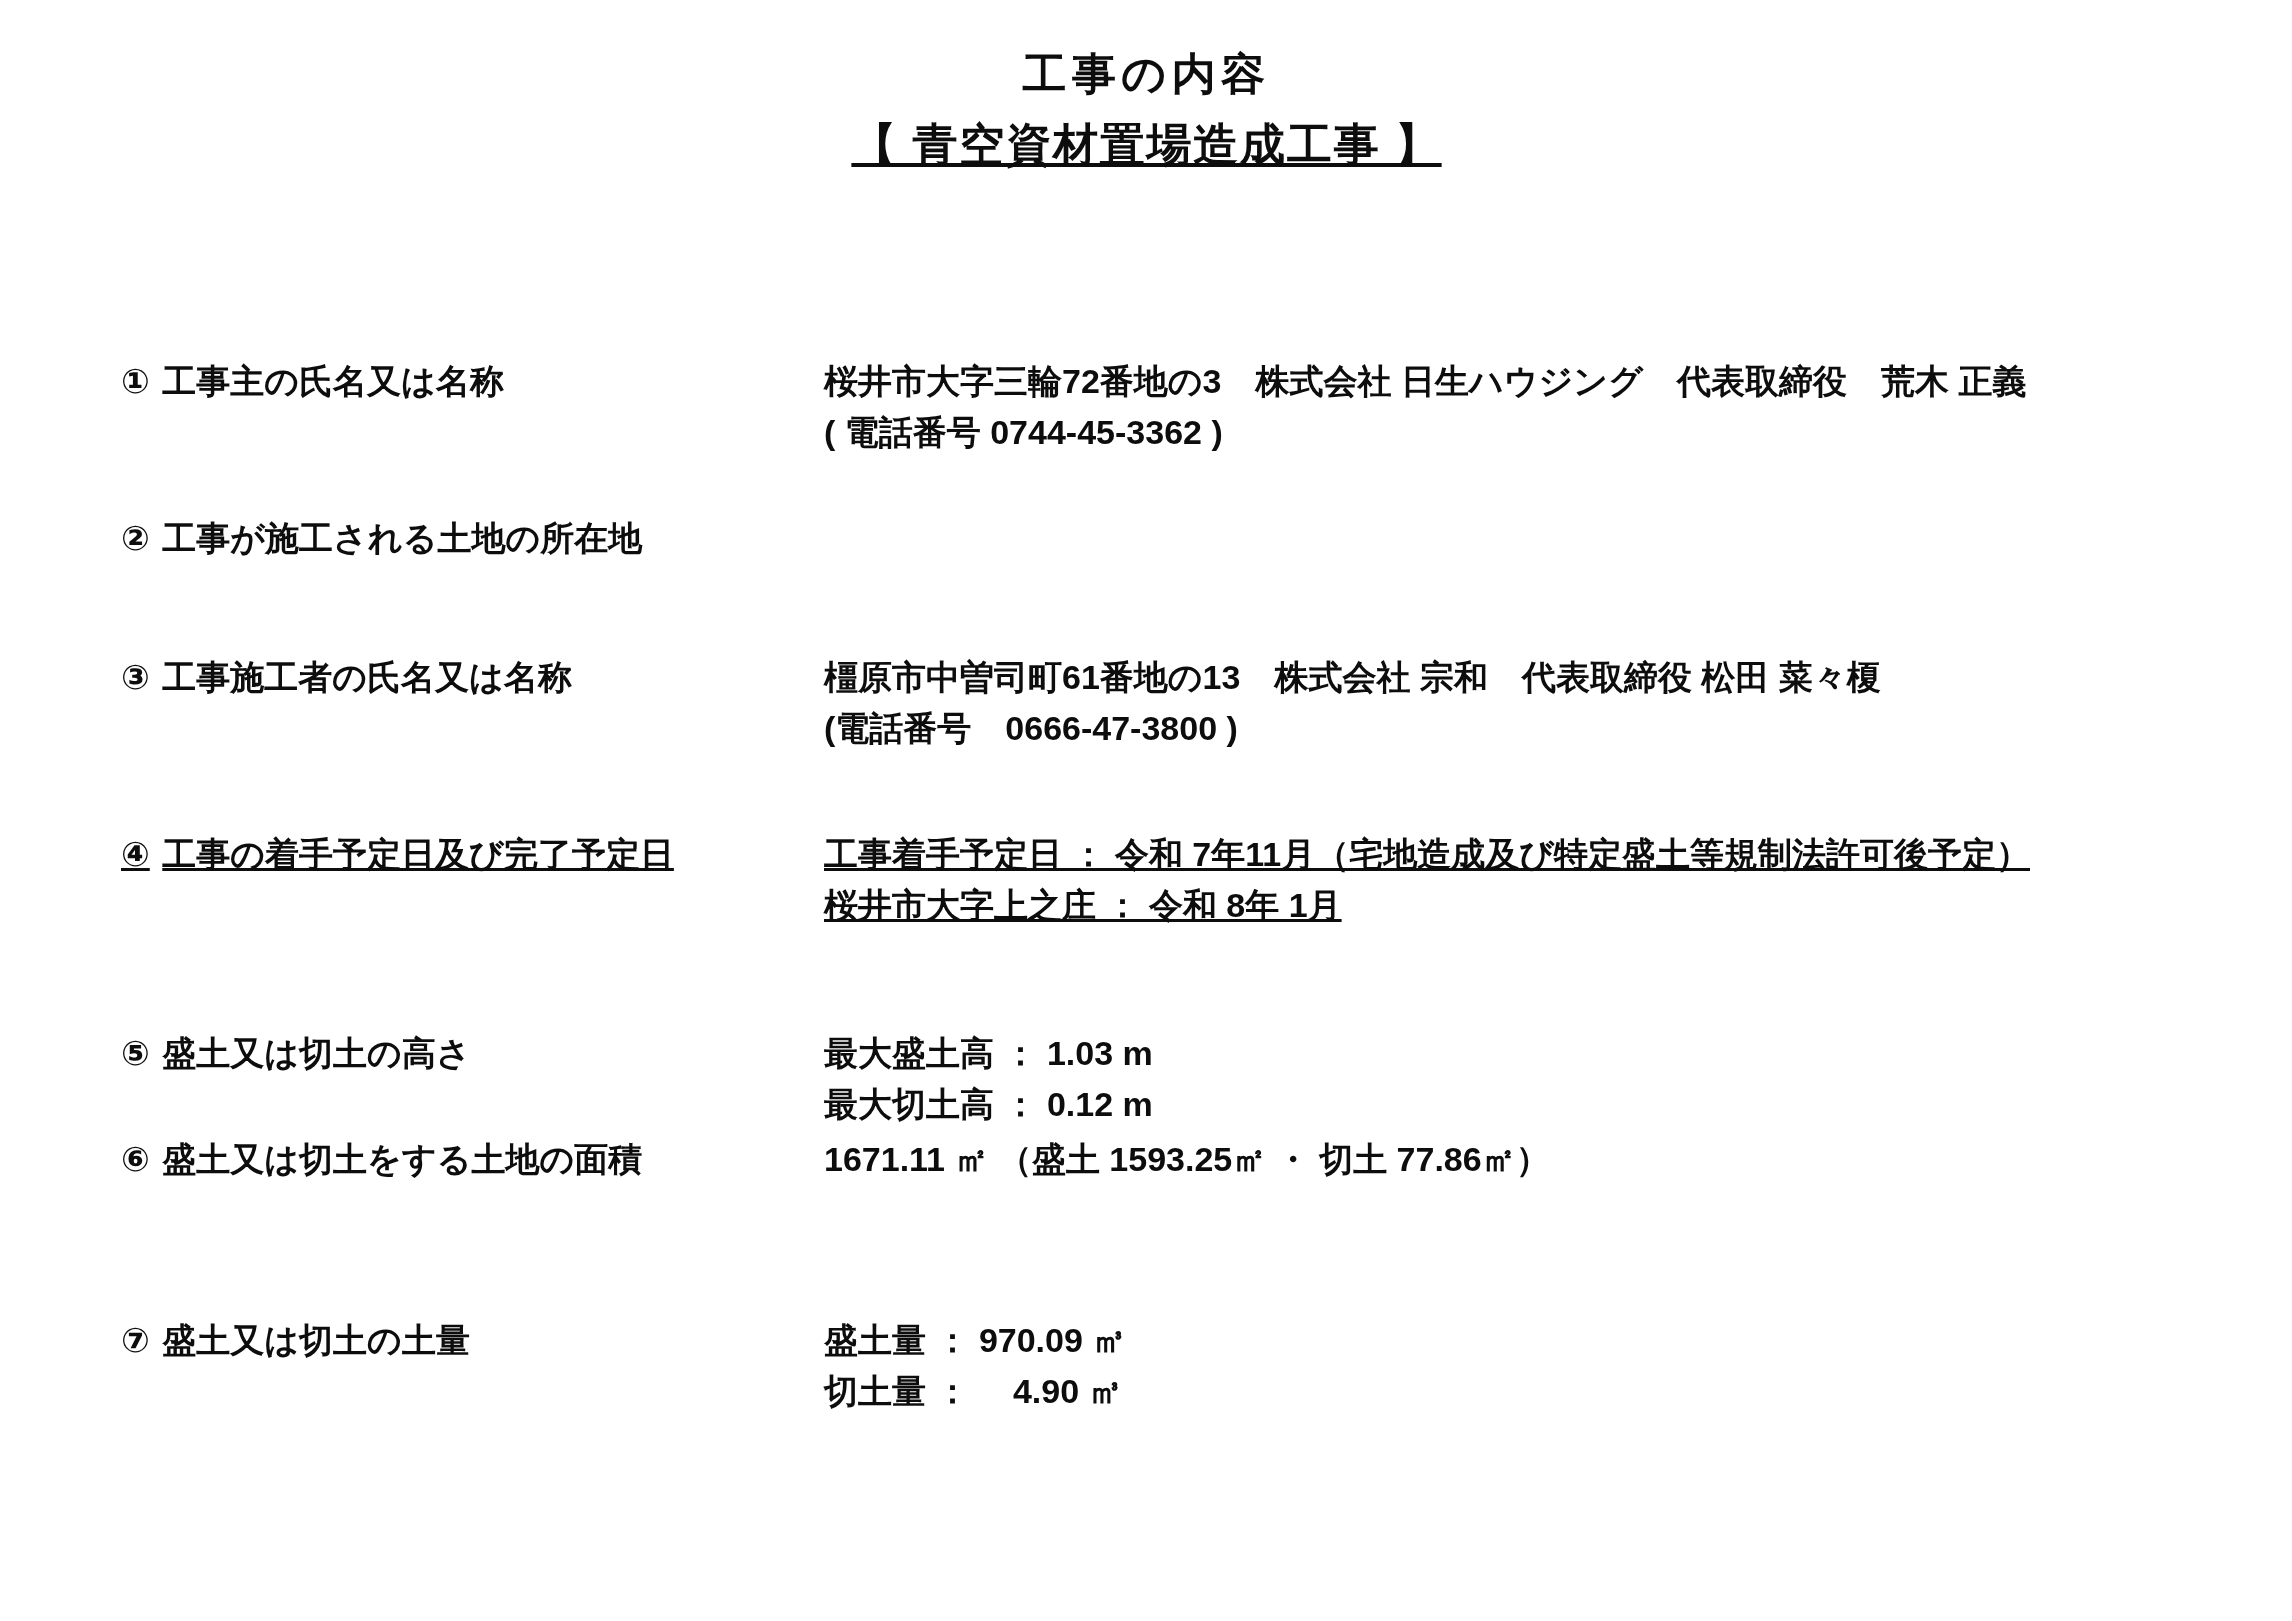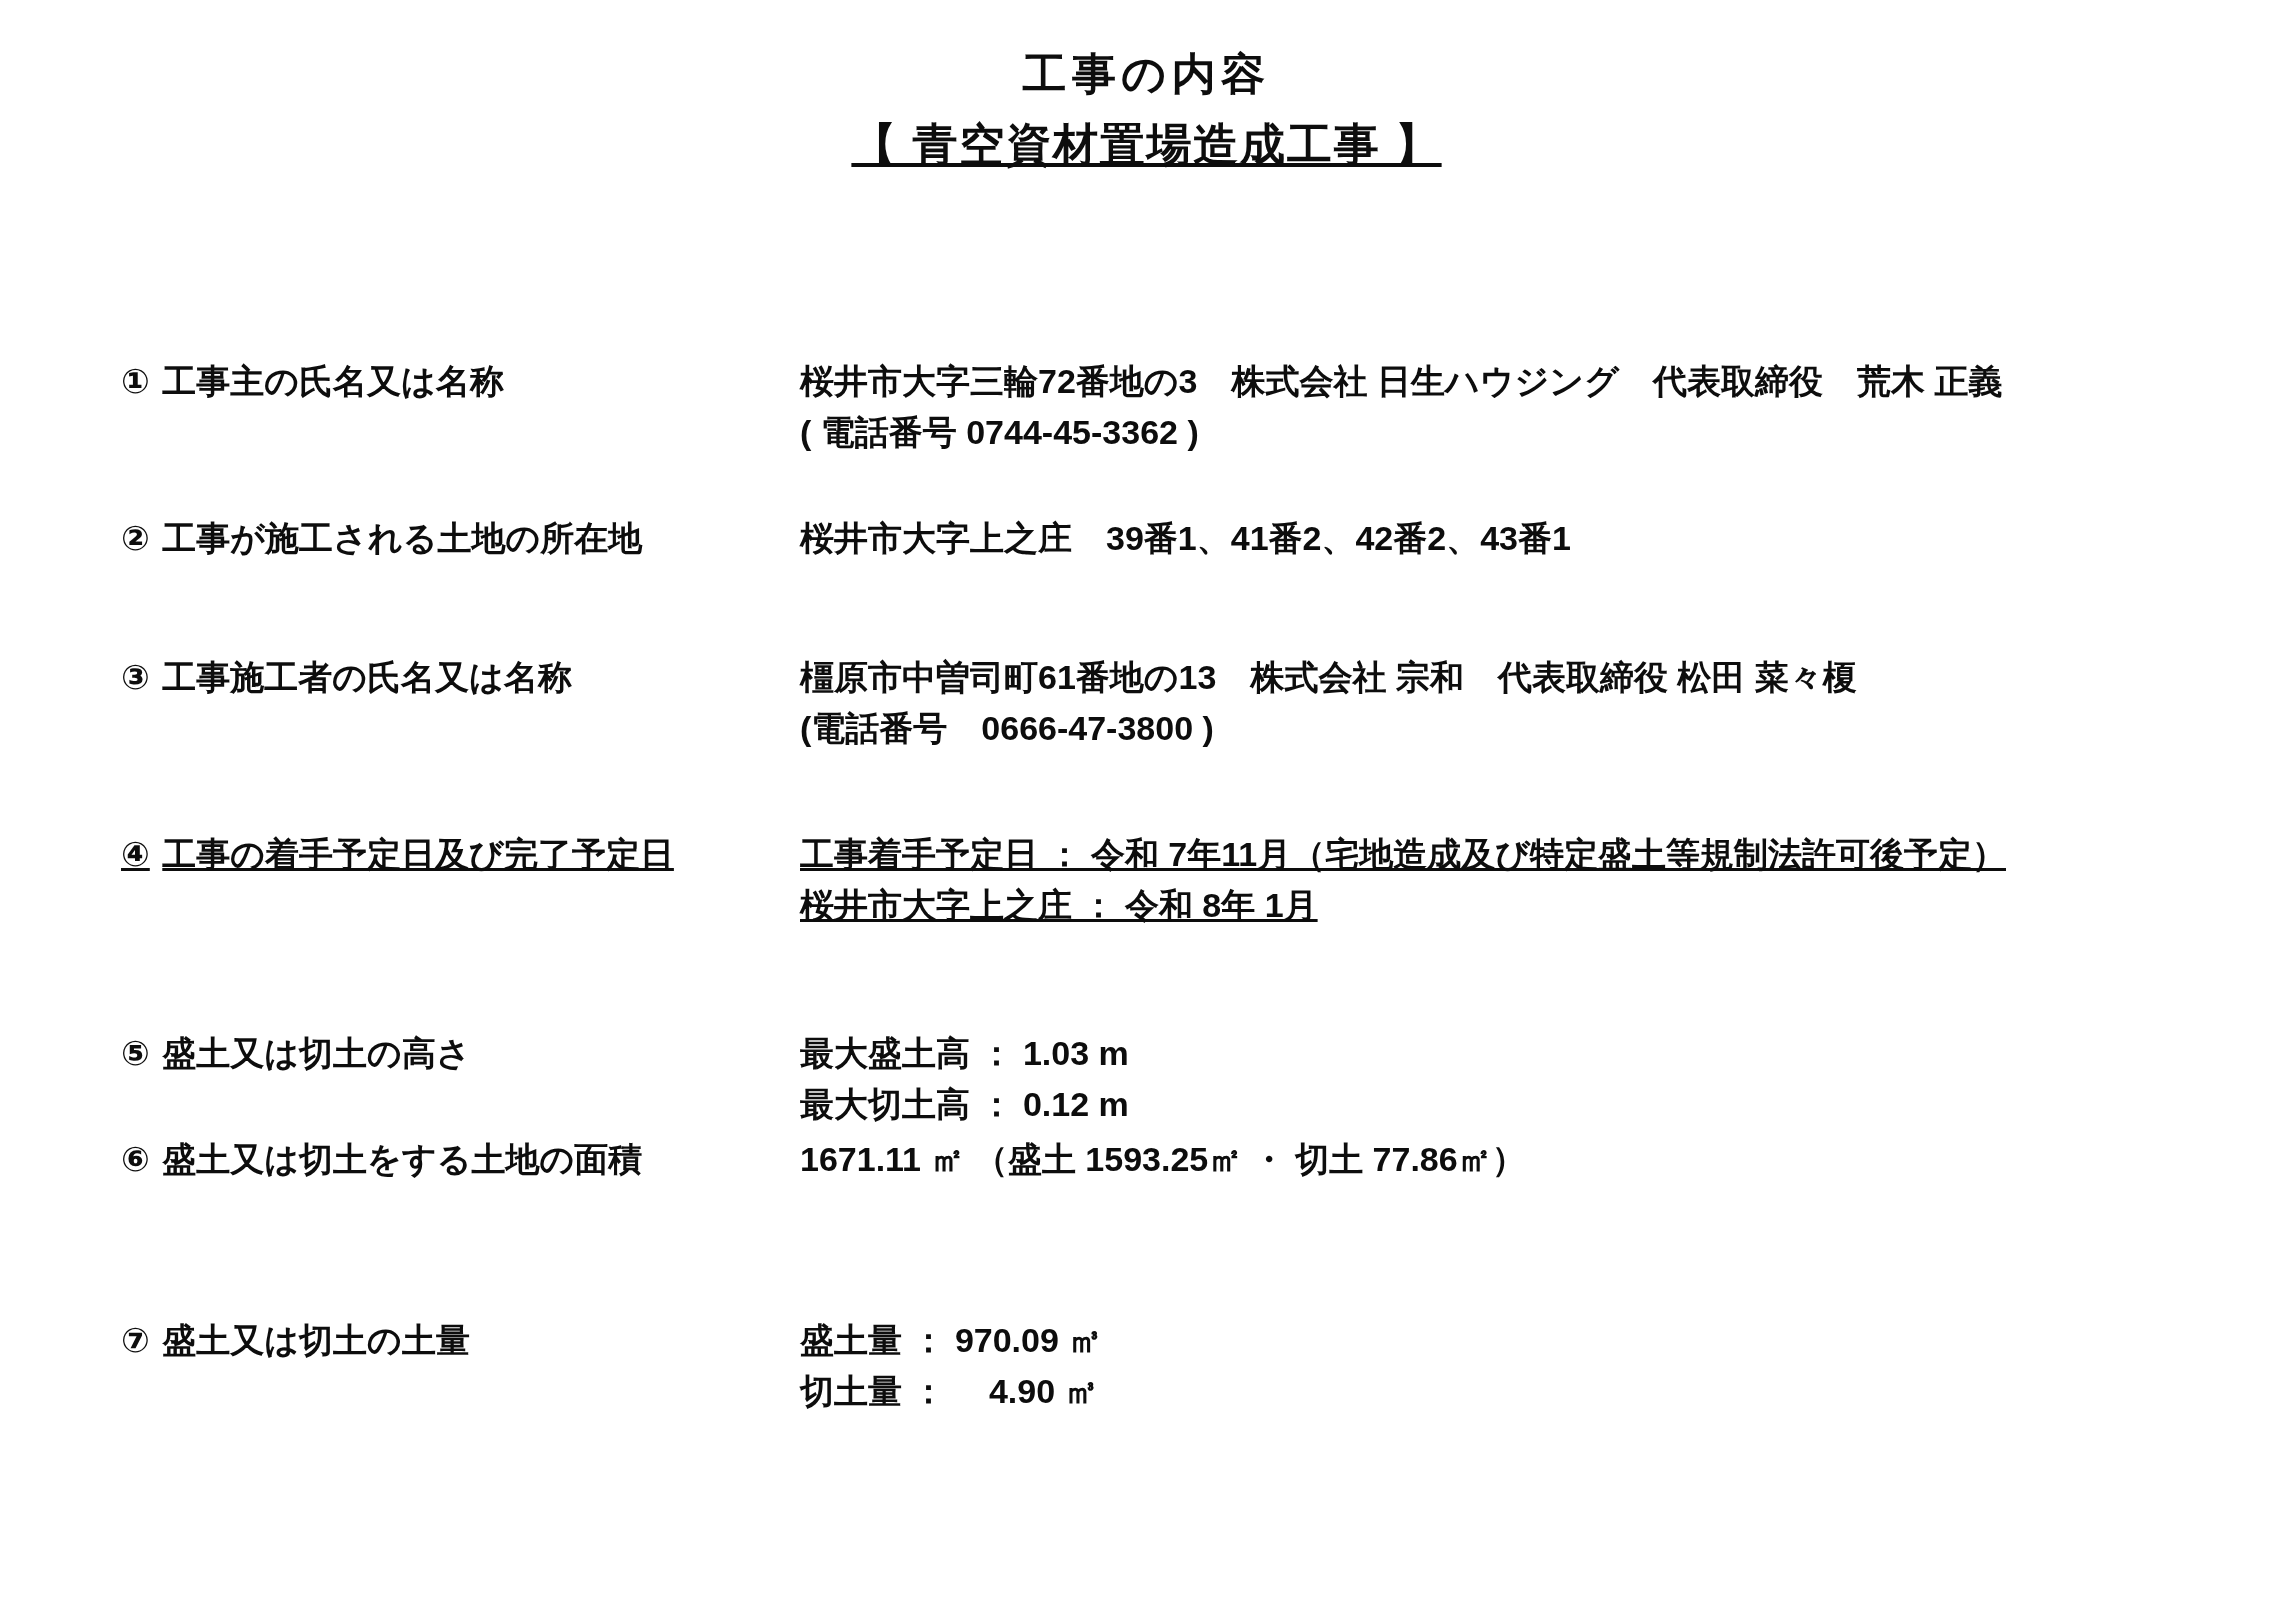--- a/index.html
+++ b/index.html
@@ -36,20 +36,21 @@
     text-decoration: underline;
   }
   .item-row {
     position: absolute;
     left: 121px;
     right: 54px;
     display: flex;
     align-items: flex-start;
     font-size: 34px;
     line-height: 51px;
+    gap: 24px;
   }
   .item-key {
     width: 679px;
     flex: 0 0 679px;
     white-space: nowrap;
   }
   .item-num {
     margin-right: 12.5px;
   }
   .item-values {
@@ -78,23 +79,20 @@
   </div>
   <div class="item-values">
     <div class="value-line">桜井市大字三輪72番地の3　株式会社 日生ハウジング　代表取締役　荒木 正義</div>
     <div class="value-line">( 電話番号 0744-45-3362 )</div>
   </div>
 </div>
 
 <div class="item-row row-2">
   <div class="item-key">
     <span class="item-num">②</span><span>工事が施工される土地の所在地</span>
-  </div>
-  <div class="item-values">
-    <div class="value-line">桜井市大字上之庄　39番1、41番2、42番2、43番1</div>
   </div>
 </div>
 
 <div class="item-row row-3">
   <div class="item-key">
     <span class="item-num">③</span><span>工事施工者の氏名又は名称</span>
   </div>
   <div class="item-values">
     <div class="value-line">橿原市中曽司町61番地の13　株式会社 宗和　代表取締役  松田 菜々榎</div>
     <div class="value-line">(電話番号　0666-47-3800 )</div>

